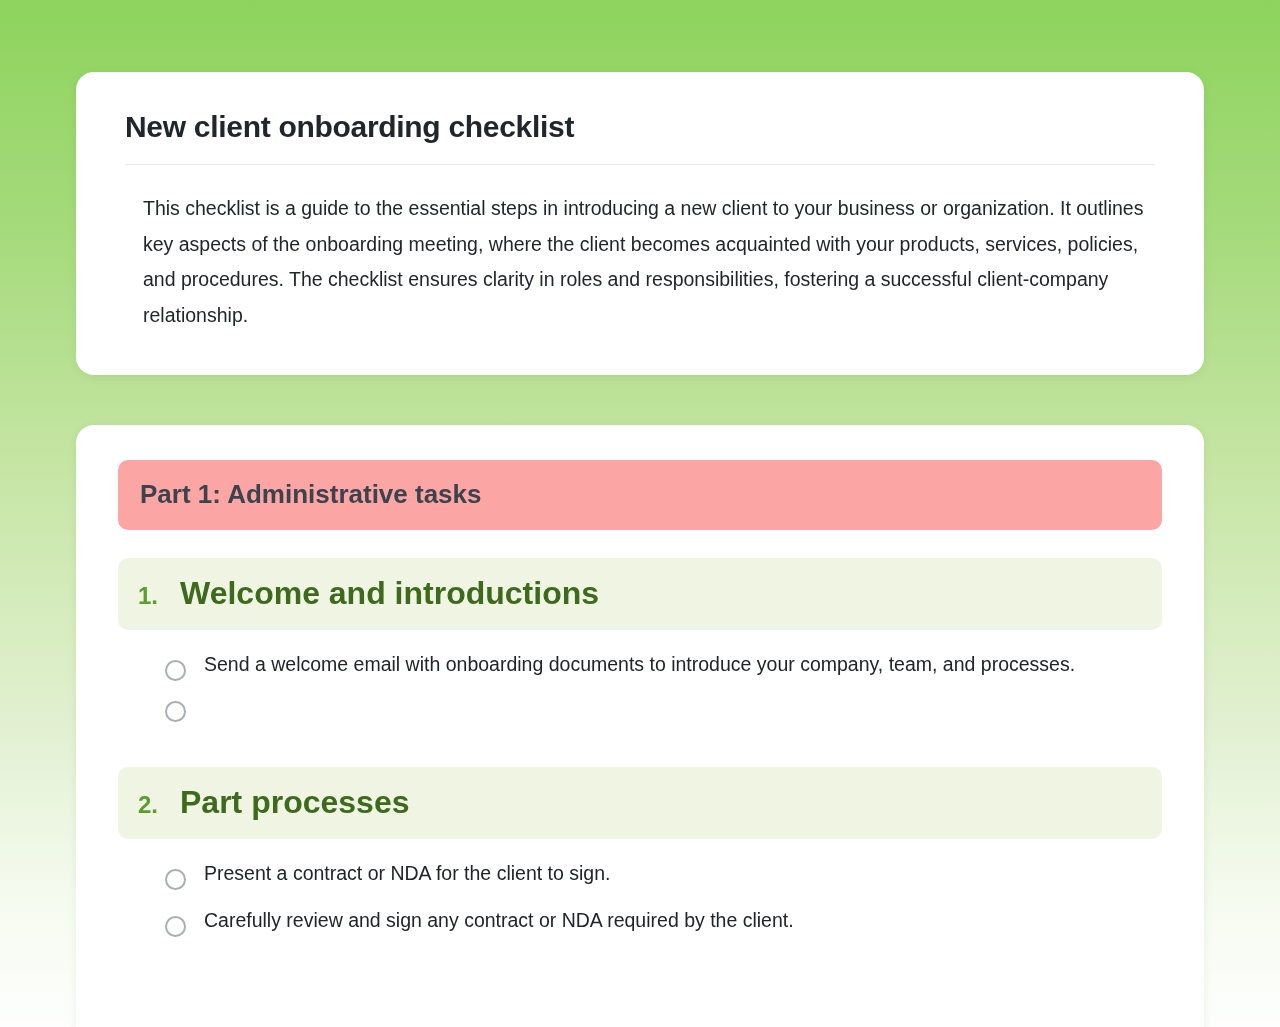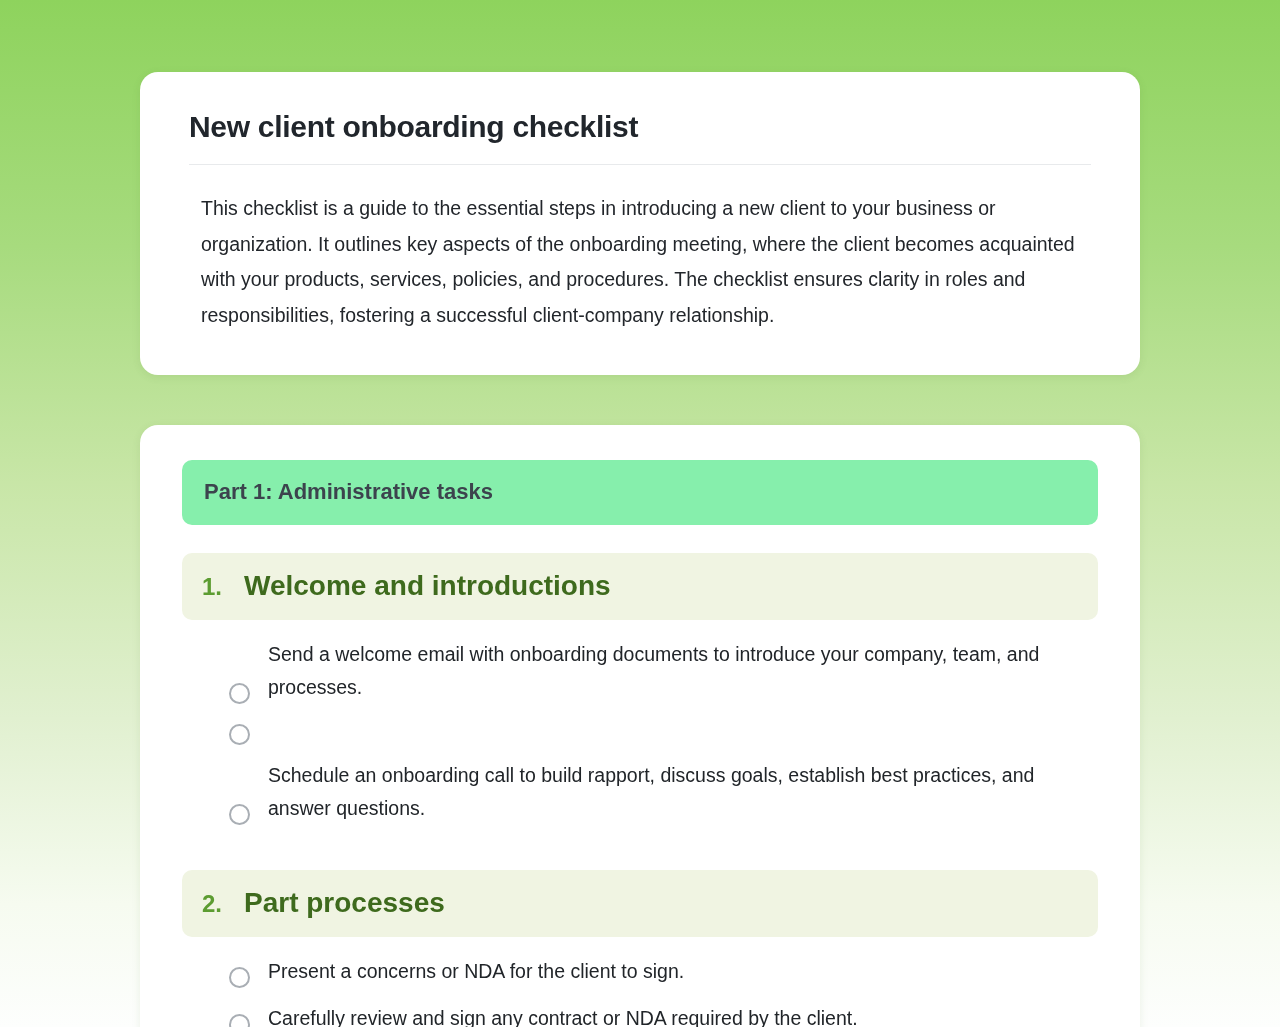--- a/index.html
+++ b/index.html
@@ -11,21 +11,21 @@
     font-family: "Liberation Sans", sans-serif;
     background: linear-gradient(180deg,
       #8ed35d 0%,
       #a7db7e 24%,
       #c8e6a7 47%,
       #e1f0d0 70%,
       #f6fbf0 88%,
       #fdfefd 100%);
   }
   .card {
-    width: 1000px;
+    width: 1128px;
     margin: 0 auto;
     background: #ffffff;
     border-radius: 18px;
     box-shadow: 0 2px 8px rgba(70, 110, 35, 0.10);
   }
   .card-intro {
     margin-top: 72px;
     padding: 36px 49px 42px 49px;
   }
   .page-title {
@@ -35,56 +35,56 @@
     font-weight: bold;
     letter-spacing: -0.3px;
     color: #21262c;
   }
   .divider {
     height: 1px;
     background: #e8eaec;
     margin-top: 18px;
   }
   .intro-text {
-    margin: 26px 0 0 12px;
+    margin: 26px 0 0 18px;
     font-size: 19.5px;
     line-height: 35.5px;
     color: #22262b;
     max-width: 1005px;
   }
   .card-main {
     margin-top: 50px;
     padding: 35px 42px 40px 42px;
     min-height: 640px;
   }
   .part-header {
-    background: #86efac;
+    background: #fca5a5;
     border-radius: 10px;
     padding: 19px 22px 20px 22px;
-    font-size: 22px;
+    font-size: 26px;
     font-weight: bold;
     color: #3c434d;
   }
   .section-header {
     background: #f0f4e2;
     border-radius: 10px;
     padding: 17px 20px 18px 20px;
     display: flex;
     align-items: baseline;
     margin-top: 28px;
   }
   .section-number {
     color: #5c9c31;
     font-size: 24px;
     font-weight: bold;
     margin-right: 22px;
   }
   .section-title {
     color: #3e6a1d;
-    font-size: 28px;
+    font-size: 32px;
     font-weight: bold;
   }
   .items {
     margin: 18px 0 0 0;
   }
   .item {
     display: flex;
     align-items: flex-end;
     padding-left: 47px;
     margin-bottom: 14px;
@@ -127,36 +127,32 @@
       <span class="section-title">Welcome and introductions</span>
     </div>
     <div class="items">
       <div class="item">
         <span class="checkbox"></span>
         <span class="item-text">Send a welcome email with onboarding documents to introduce your company, team, and processes.</span>
       </div>
       <div class="item">
         <span class="checkbox"></span>
       </div>
-      <div class="item">
-        <span class="checkbox"></span>
-        <span class="item-text">Schedule an onboarding call to build rapport, discuss goals, establish best practices, and answer questions.</span>
-      </div>
     </div>
   </div>
 
   <div class="section-block">
     <div class="section-header">
       <span class="section-number">2.</span>
       <span class="section-title">Part processes</span>
     </div>
     <div class="items">
       <div class="item">
         <span class="checkbox"></span>
-        <span class="item-text">Present a concerns or NDA for the client to sign.</span>
+        <span class="item-text">Present a contract or NDA for the client to sign.</span>
       </div>
       <div class="item">
         <span class="checkbox"></span>
         <span class="item-text">Carefully review and sign any contract or NDA required by the client.</span>
       </div>
     </div>
   </div>
 </div>
 
 </body></html>

